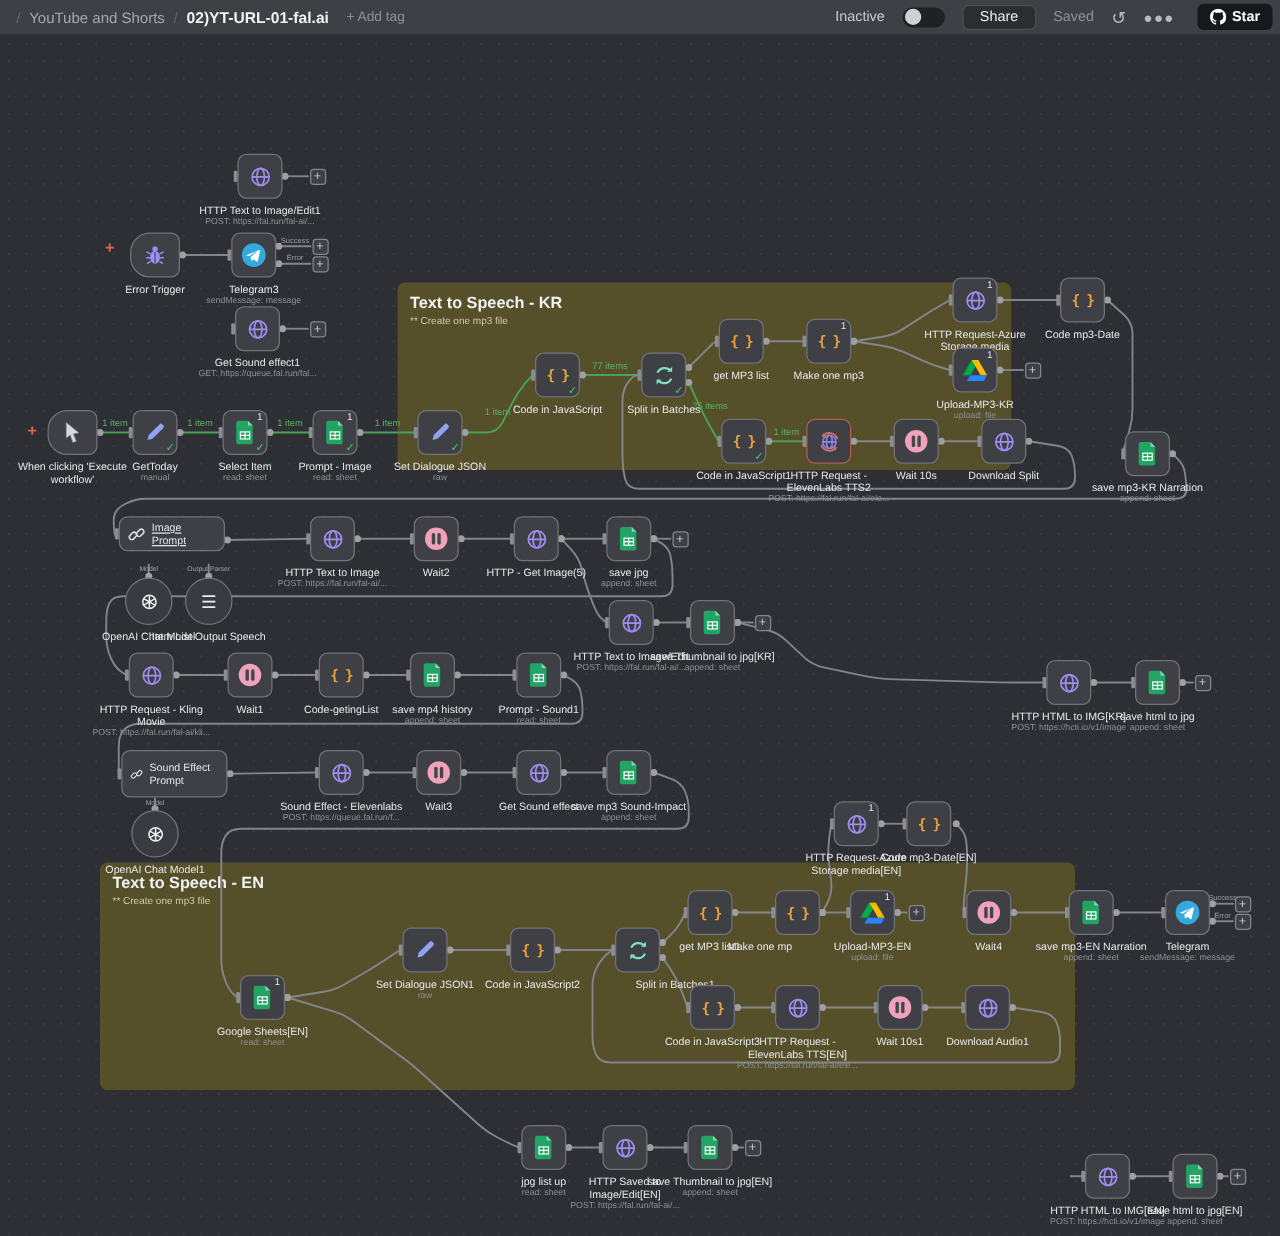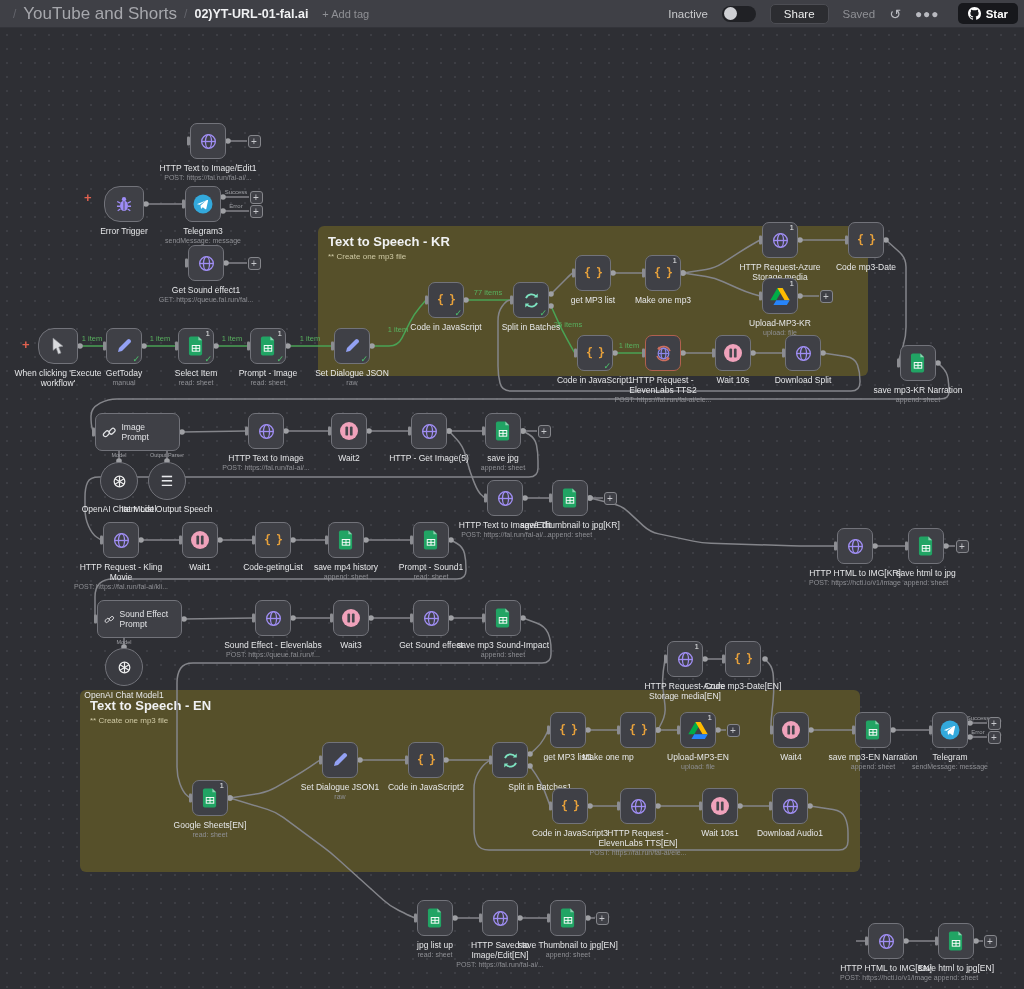--- a/index.html
+++ b/index.html
@@ -1,21 +1,21 @@
 <!DOCTYPE html>
 <html><head>
 <meta charset="utf-8">
 <style>
   html,body{margin:0;padding:0;background:#26272b;font-family:"Liberation Sans","DejaVu Sans",sans-serif;}
   #app{position:relative;width:1024px;height:989px;overflow:hidden;background:#2e2f34;}
   
   #topbar{position:absolute;left:0;top:0;width:1024px;height:28px;background:#3f4046;z-index:10;
           display:flex;align-items:center;box-sizing:border-box;padding:0 6px;border-bottom:1px solid #33343a;}
   .crumb-sep{color:#63646b;font-size:12px;margin:0 7px;}
-  .crumb{color:#a6a7ac;font-size:17px;}
+  .crumb{color:#a6a7ac;font-size:12px;}
   .wf-title{color:#f0f1f3;font-size:12.5px;font-weight:600;}
   .addtag{color:#8f9095;font-size:11px;margin-left:14px;}
   #topbar-right{margin-left:auto;display:flex;align-items:center;gap:14px;}
   .inactive-label{color:#c9cacd;font-size:11.5px;}
   .toggle{width:34px;height:16px;border-radius:9px;background:#202125;position:relative;cursor:pointer;}
   .toggle .knob{position:absolute;left:2px;top:1.5px;width:13px;height:13px;border-radius:50%;background:#cfd0d4;}
   .share-btn{background:#2c2d31;border:1px solid #4c4d53;border-radius:5px;color:#eceded;font-size:11.5px;
              padding:3px 13px;cursor:pointer;}
   .saved{color:#8f9095;font-size:11.5px;}
   .hist{color:#b9bac0;font-size:14px;cursor:pointer;line-height:1;}
@@ -52,21 +52,21 @@
            color:#c7c8cc;font-size:10px;line-height:11px;text-align:center;z-index:3;cursor:pointer;box-sizing:border-box;}
   .red-plus{position:absolute;color:#e0614f;font-size:13px;font-weight:bold;z-index:3;line-height:1;}
   .codeglyph{color:#e9a23b;font-weight:bold;font-size:11.5px;font-family:"DejaVu Sans Mono",monospace;letter-spacing:-1px;}
   .listglyph{color:#e8e9ec;font-weight:bold;font-size:14px;}
 </style>
 </head>
 <body>
 
 <div id="app">
   <div id="canvas">
-      <div class="sticky" style="left: 318px; top: 226px; width: 550px; height: 150px;">
+      <div class="sticky" style="left: 318px; top: 226px; width: 491px; height: 150px;">
         <div class="stitle">Text to Speech - KR</div>
                <div class="sbody">** Create one mp3 file</div>
       </div>
       <div class="sticky" style="left: 80px; top: 690px; width: 780px; height: 182px;">
         <div class="stitle">Text to Speech - EN</div>
                <div class="sbody">** Create one mp3 file</div>
       </div>
       <svg width="1024" height="989" id="edges">
         <path d="M146 204 L183 204" fill="none" stroke="#84858a" stroke-width="1.5"></path>
         <circle cx="146" cy="204" r="2.8" fill="#9fa0a4"></circle>
@@ -456,21 +456,21 @@
           <path d="M3 0h8l4 4v14a2 2 0 0 1-2 2H3a2 2 0 0 1-2-2V2a2 2 0 0 1 2-2z" fill="#21a464"></path>
           <path d="M11 0l4 4h-4z" fill="#8ed1b1"></path>
           <rect x="4.5" y="9.5" width="8" height="6" fill="none" stroke="#fff" stroke-width="1"></rect>
           <path d="M4.5 12.5h8M8.5 9.5v6" stroke="#fff" stroke-width="1"></path>
         </svg>
       </div>
       <div class="nlabel" style="left: 866px; top: 385px;">
         <div>save mp3-KR Narration</div>
         <div class="nsub">append: sheet</div>
       </div>
-      <div class="node wide hasin" style="left: 95px; top: 413px; width: 85px; height: 38px;">
+      <div class="node wide hasin" style="left: 95px; top: 413px; width: 85px; height: 28px; text-decoration: underline;">
         <svg width="15" height="15" viewBox="0 0 20 20">
           <g fill="none" stroke="#dfe0e3" stroke-width="1.7">
             <rect x="1.5" y="9" width="9" height="5.5" rx="2.7" transform="rotate(-45 6 11.7)"></rect>
             <rect x="9.5" y="5.5" width="9" height="5.5" rx="2.7" transform="rotate(-45 14 8.2)"></rect>
           </g>
         </svg>
         <span>Image Prompt</span>
       </div>
       <div class="node round" style="left: 100px; top: 462px; width: 38px; height: 38px;">
         <svg width="19" height="19" viewBox="0 0 20 20">

